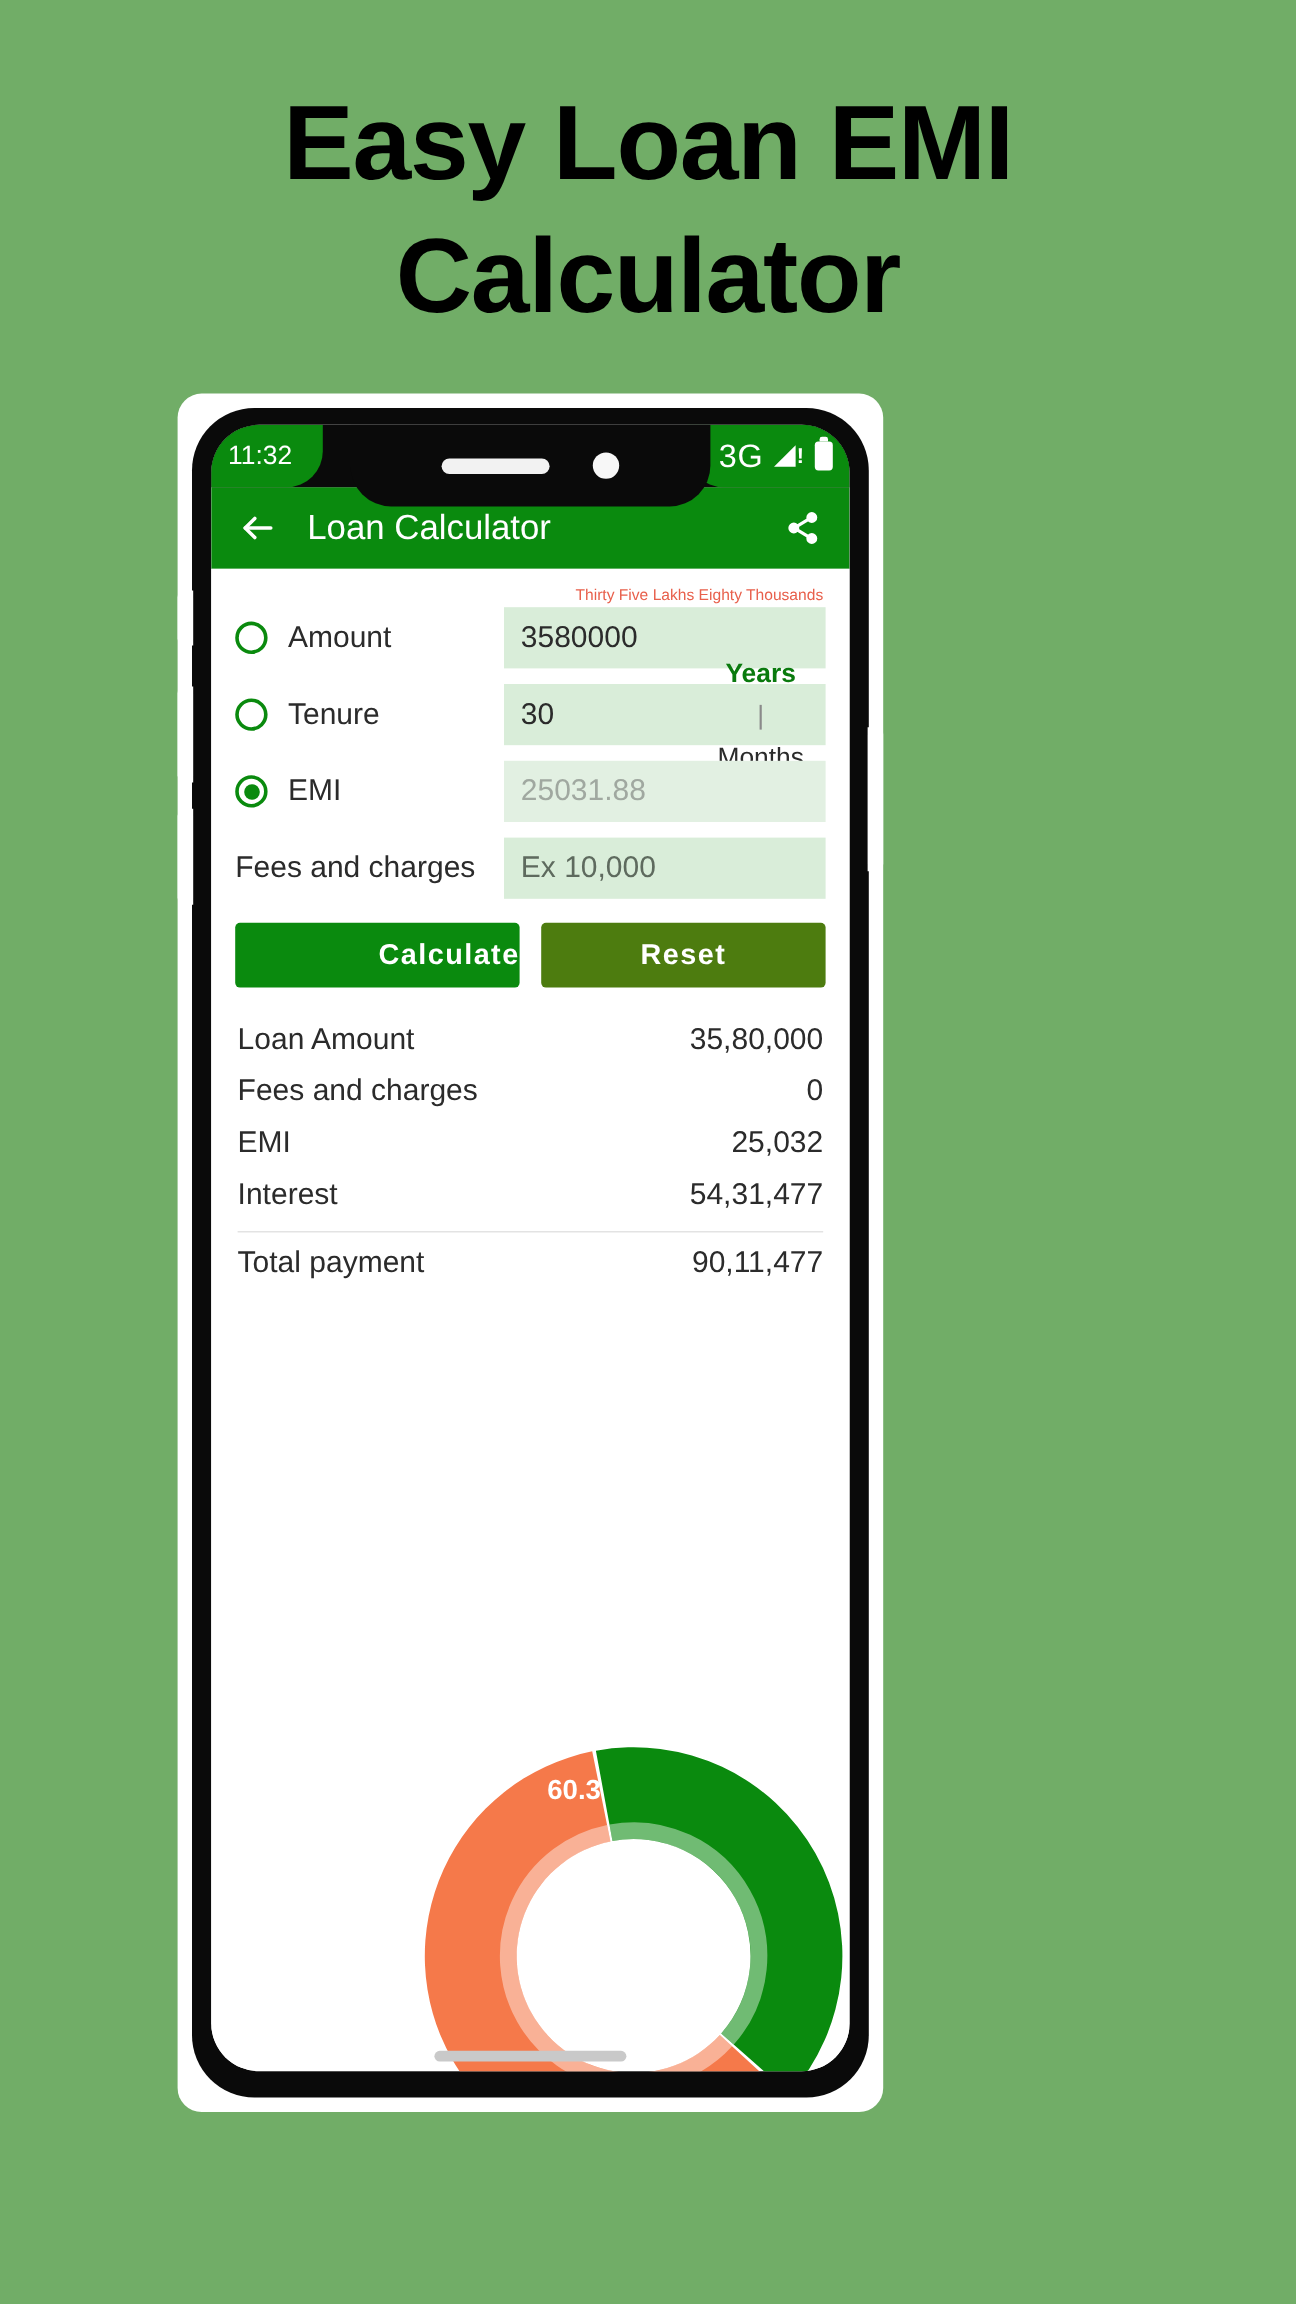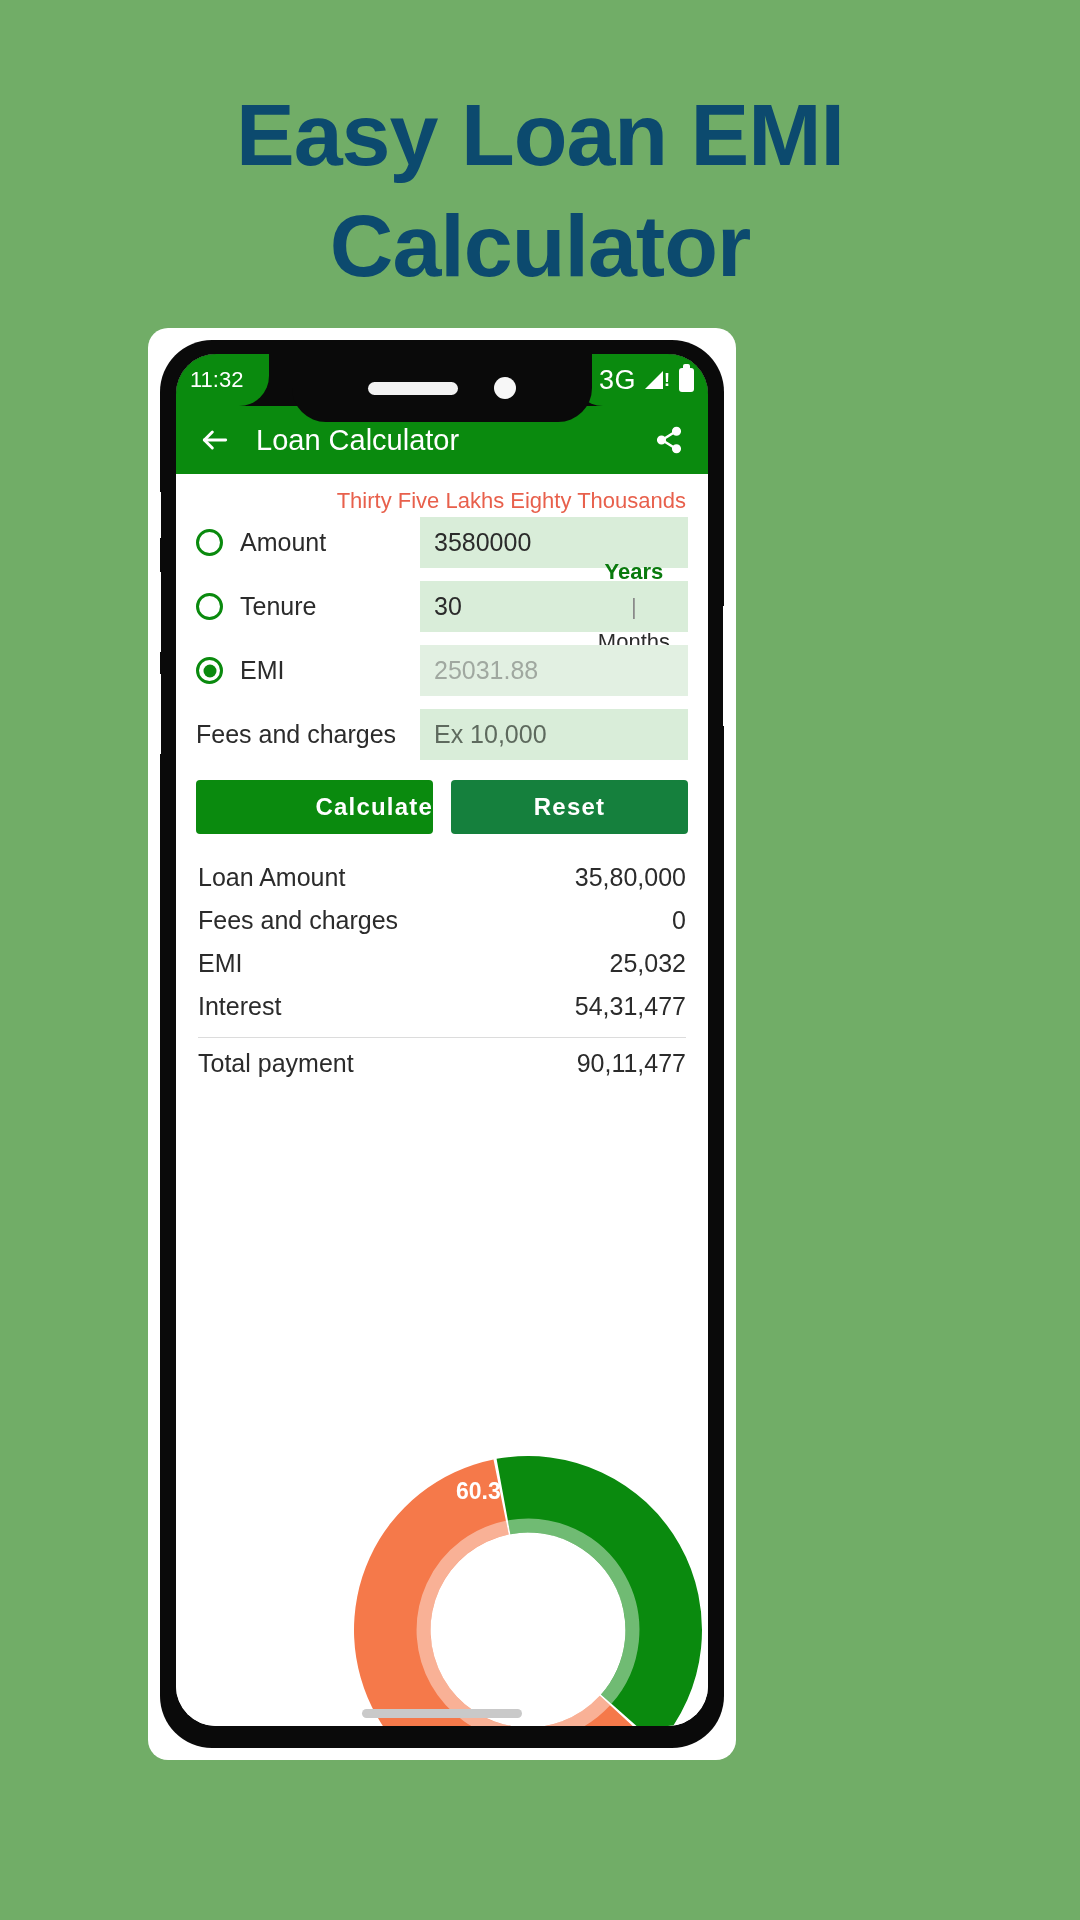--- a/index.html
+++ b/index.html
@@ -12,25 +12,25 @@
 
   body {
     background: #71AD67;
     font-family: "Liberation Sans", sans-serif;
     position: relative;
   }
 
   
   #headline {
     position: absolute;
-    top: 80px;
+    top: 64px;
     left: 0;
     width: 1080px;
     text-align: center;
-    color: #0c4a6e;
+    color: #000000;
     font-weight: bold;
     font-size: 88px;
     line-height: 1.26;
     letter-spacing: -1px;
   }
   #headline .hl-line { display: block; }
 
   
   #phone-frame {
     position: absolute;
@@ -180,21 +180,21 @@
   
   #app-body {
     padding: 14px 20px 0 20px;
     background: #FFFFFF;
     height: calc(100% - 52px - 68px);
     position: relative;
   }
 
   #words-label {
     color: #E8604C;
-    font-size: 22px;
+    font-size: 13px;
     text-align: right;
     padding-right: 2px;
     margin-bottom: 3px;
     white-space: nowrap;
   }
 
   .field-row {
     display: flex;
     align-items: center;
     margin-bottom: 13px;
@@ -265,21 +265,21 @@
     border: none;
     border-radius: 4px;
     color: #FFFFFF;
     font-size: 24px;
     font-weight: bold;
     letter-spacing: 1.2px;
     font-family: "Liberation Sans", sans-serif;
     cursor: pointer;
   }
   #calculate-button { background: #0A8A0E; text-align: right; }
-  #reset-button { background: #15803d; }
+  #reset-button { background: #4d7c0f; }
 
   
   #results { padding: 0 2px; }
   .res-row {
     display: flex;
     justify-content: space-between;
     align-items: baseline;
     font-size: 25px;
     color: #2B2B2B;
     padding: 7px 0;

